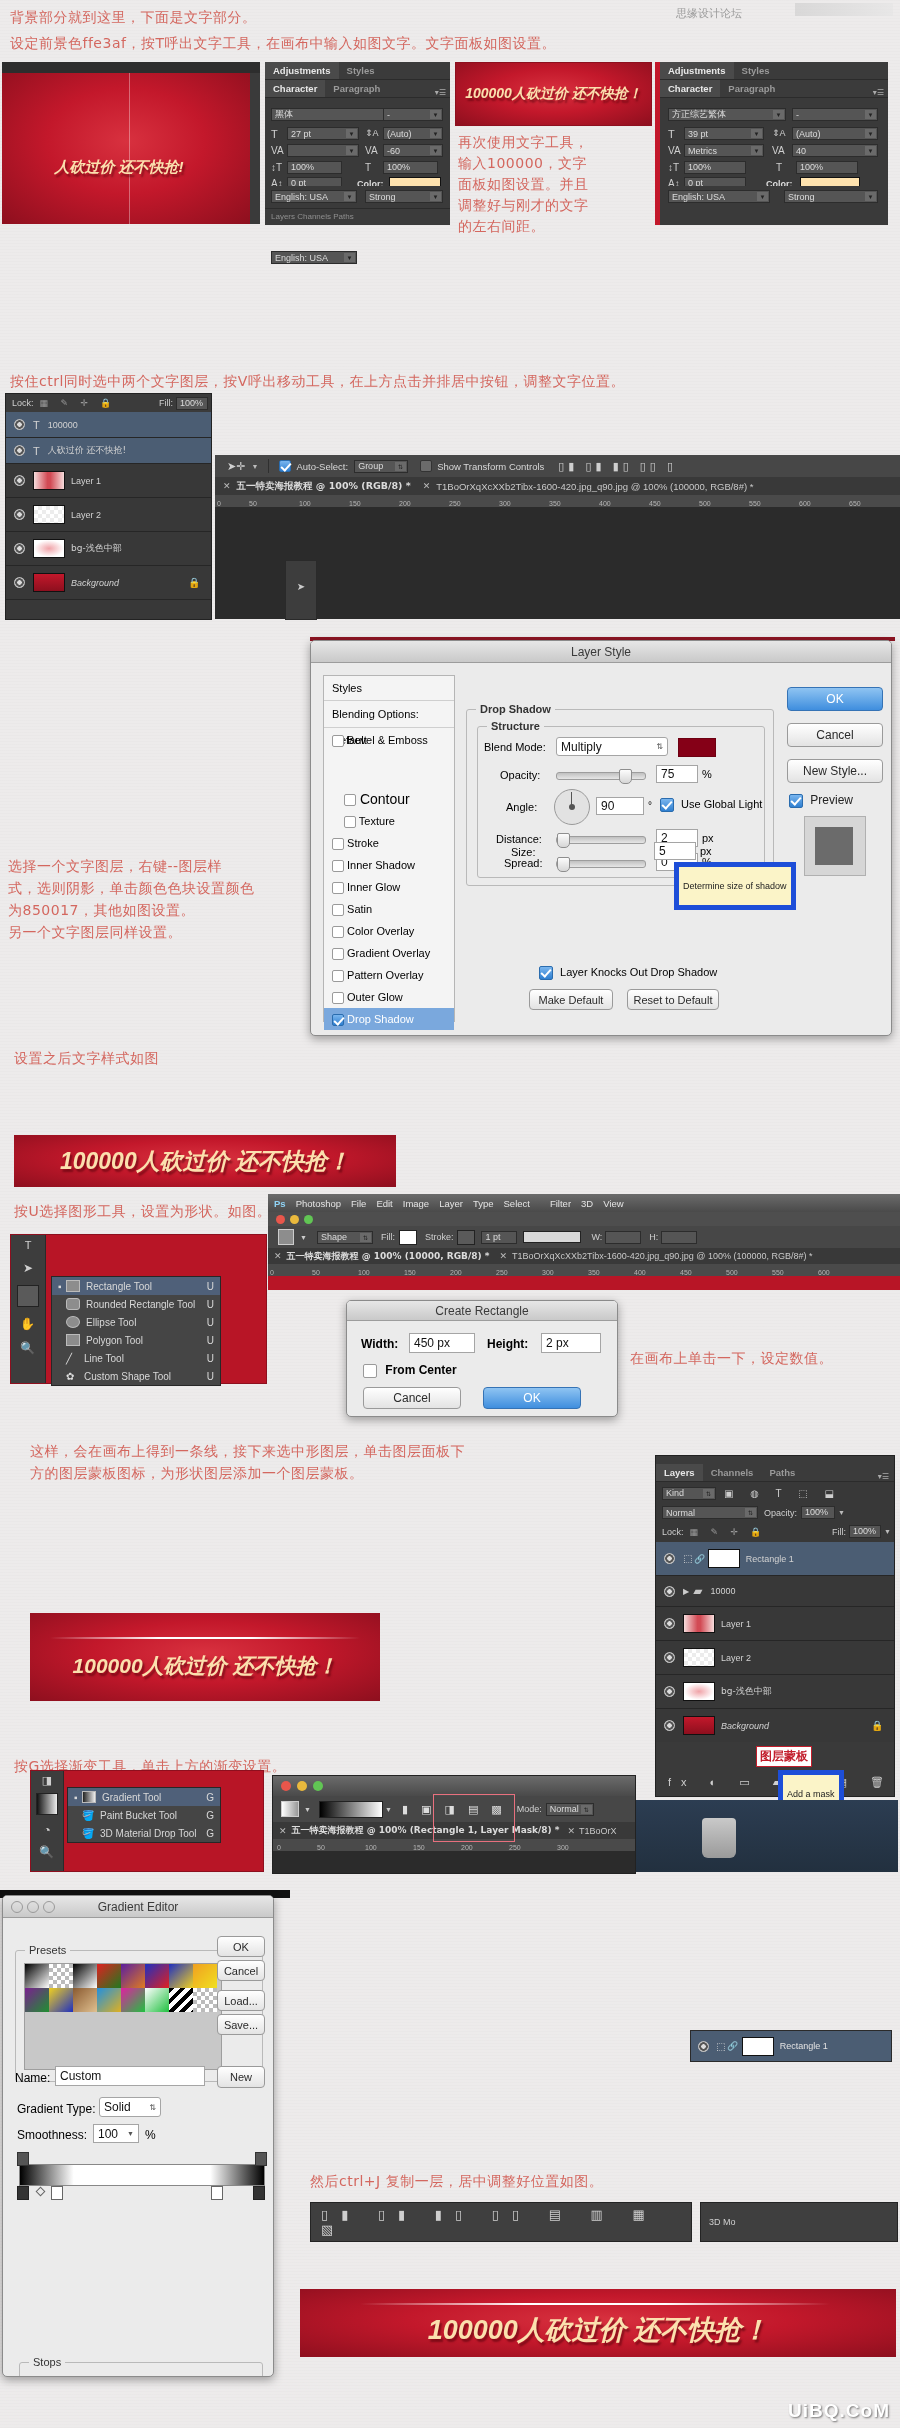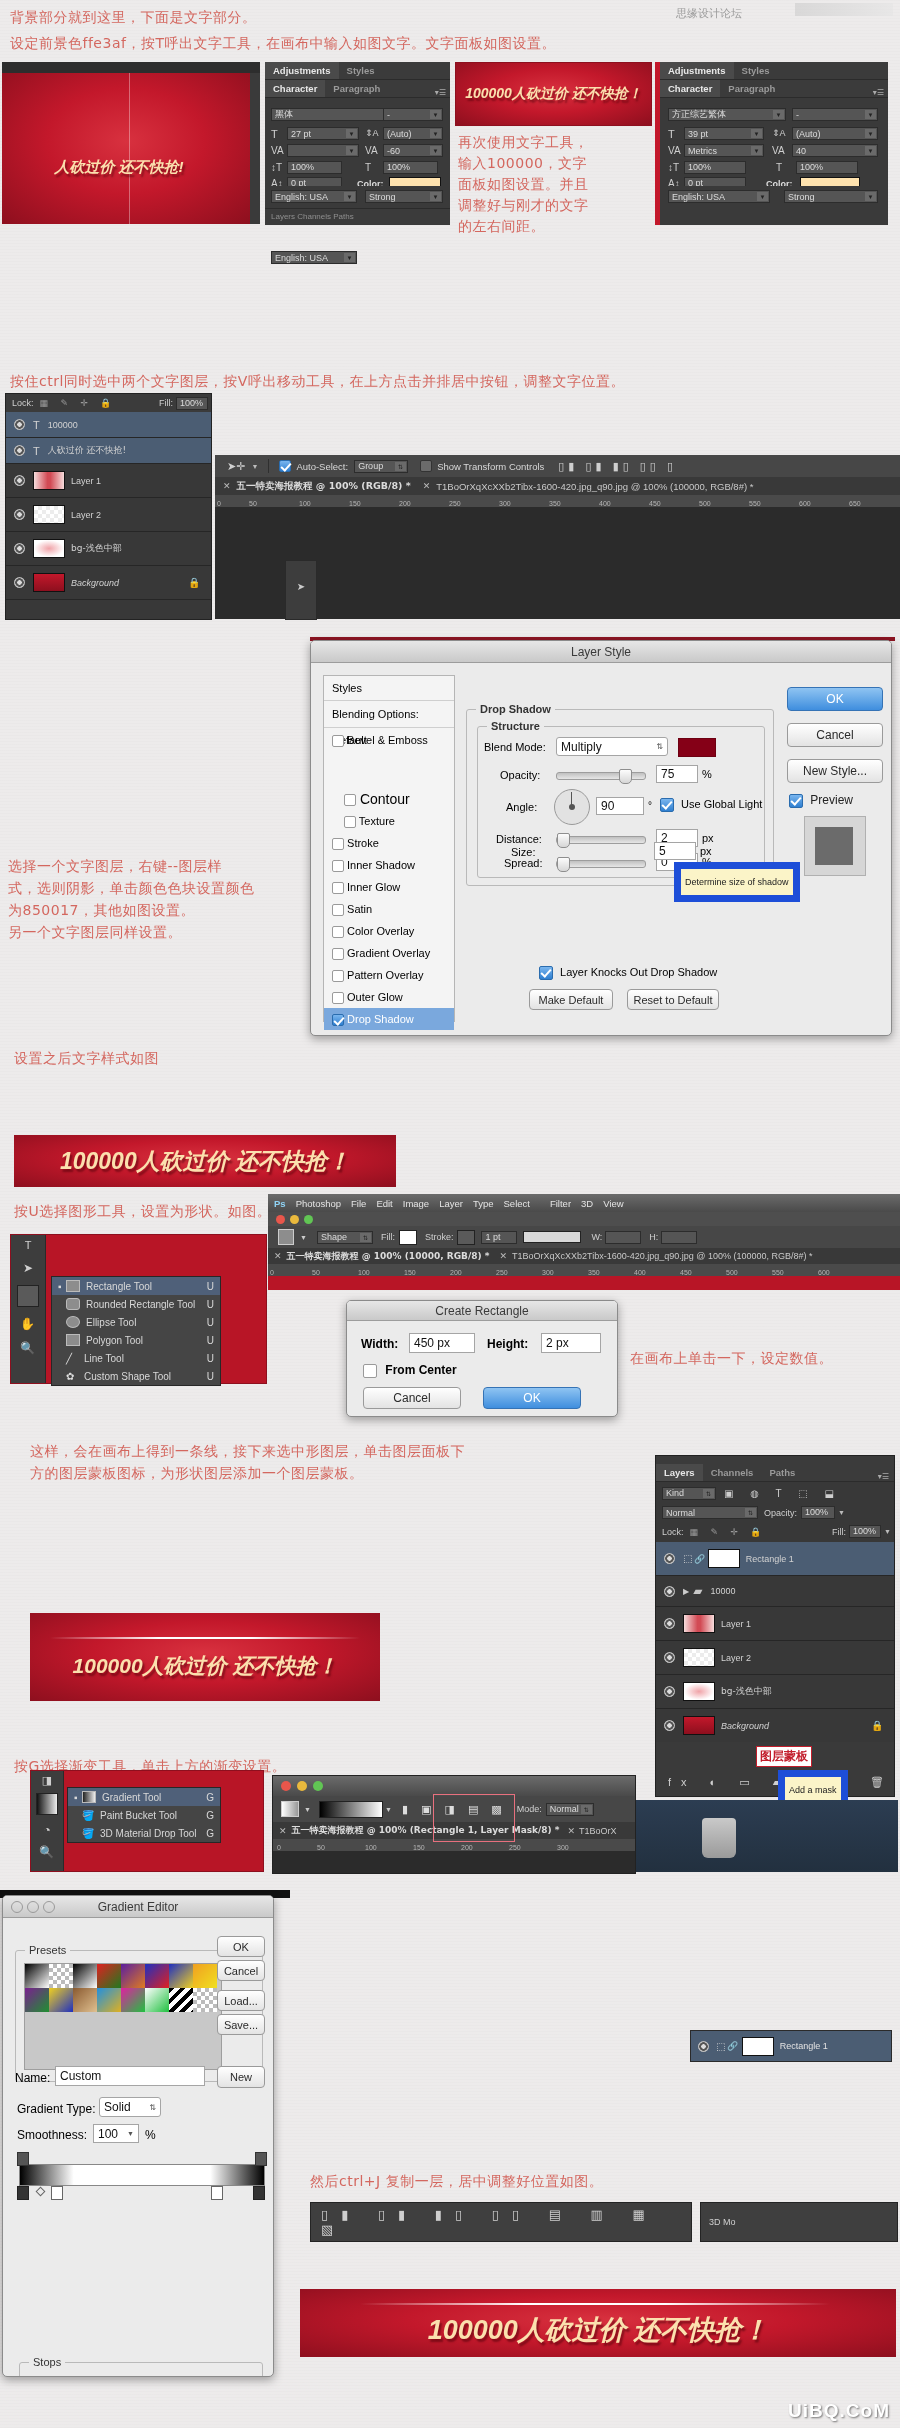--- a/index.html
+++ b/index.html
@@ -125,21 +125,21 @@
   .watermark{font-size:11px;color:#9b9b9b;}
   .footer{
     position:absolute;right:10px;bottom:6px;font-size:19px;font-weight:bold;color:#ffffff;
     text-shadow:1px 1px 2px rgba(0,0,0,.5);letter-spacing:1px;
   }
   .redlabel{
     background:#ffffff;color:#c21d2b;font-weight:bold;font-size:12px;padding:1px 3px;
     border:1px solid #c21d2b;
   }
   .tooltip{
-    background:#fbf4c8;border:7px solid #1d4ed8;font-size:9px;color:#222;padding:8px 4px;
+    background:#fbf4c8;border:5px solid #1d4ed8;font-size:9px;color:#222;padding:14px 4px;
   }
 </style>
 </head>
 <body>
 
 <div id="page">
 
   <div class="abs watermark cn" style="left:676px;top:6px;">思缘设计论坛</div>
   <div class="abs" style="left:795px;top:3px;width:98px;height:13px;background:linear-gradient(90deg,#c9c9c9,#e4e4e4);opacity:.55;"></div>
 

